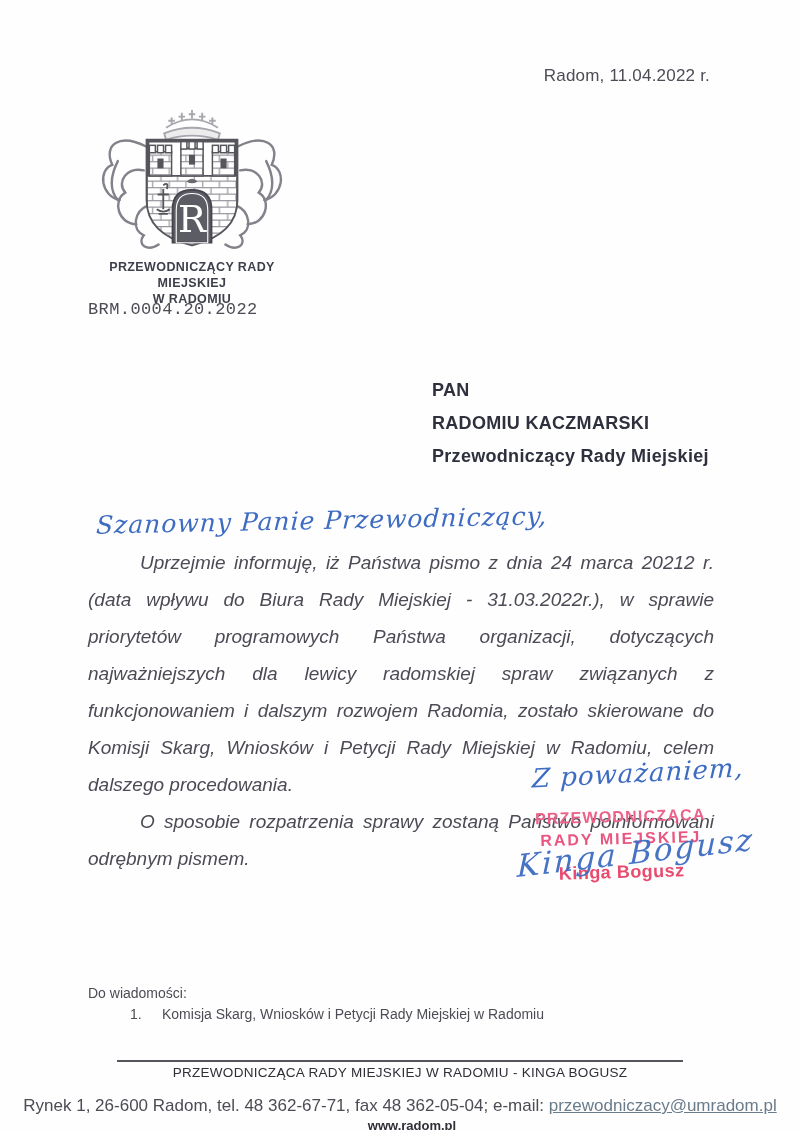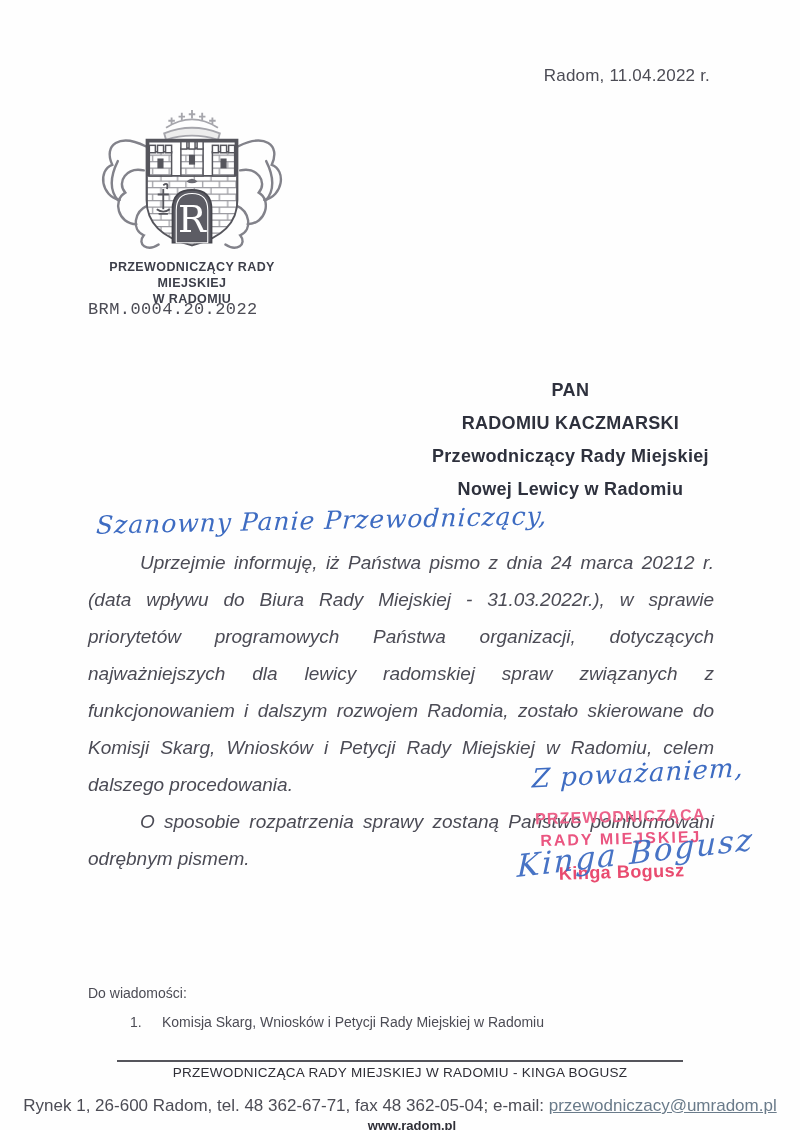--- a/index.html
+++ b/index.html
@@ -25,21 +25,20 @@
   }
   .reference {
     position:absolute; left:88px; top:300px;
     font-size:17px; color:#4c4c55; letter-spacing:0.4px;font-family:Liberation Mono, monospace;
   }
   
   .recipient {
     position:absolute; left:432px; top:374px;
     font-size:18px; font-weight:bold; color:#2e313d; line-height:33px;
     letter-spacing:0.3px;
-    text-align:center;
   }
   
   .handwritten {
     font-family:"DejaVu Serif", serif; font-style:italic; color:#3e6cc2;
   }
   .salutation {
     position:absolute; left:96px; top:506px;
     font-size:25px; transform:rotate(-1.2deg) skewX(-4deg);
     letter-spacing:1px; white-space:nowrap;
   }
@@ -62,21 +61,21 @@
   .stamp-title { font-size:16px; color:#ec6189; letter-spacing:1.2px; line-height:22px; font-weight:bold; }
   .stamp-title2 { font-size:16px; color:#ea5580; letter-spacing:2px; line-height:22px; font-weight:bold; }
   .stamp-name  { font-size:18px; color:#e94b6f; font-weight:bold; letter-spacing:0.5px; margin-top:12px; }
   .signature-script {
     position:absolute; left:0; top:30px; width:100%; text-align:center;
     font-size:31px; transform:rotate(-5deg) skewX(-8deg);
     letter-spacing:2px; white-space:nowrap; opacity:0.95;
   }
   
   .cc { position:absolute; left:88px; top:983px; font-size:14px; color:#4c4c55; line-height:21px; }
-  .cc-item { padding-left:42px;margin-top:8px; }
+  .cc-item { padding-left:42px; }
   .cc-num { display:inline-block; width:32px; }
   
   .footer { position:absolute; left:0; top:1060px; width:800px; text-align:center; }
   .footer-rule { margin:0 auto; width:566px; border-top:2px solid #55555c; }
   .footer-line1 { margin-top:3px; font-size:13.5px; font-weight:normal; color:#2f2f37; letter-spacing:0.3px; }
   .footer-line2 { margin-top:16px; font-size:17px; color:#4c4c55; }
   .footer-line2 a { color:#6a7b8a; text-decoration:underline; }
   .footer-line3 { margin-top:2px; font-size:13px; font-weight:bold; color:#2f2f37;padding-left:24px; }
 </style>
 </head>
@@ -168,21 +167,20 @@
       <div>W RADOMIU</div>
     </div>
   </div>
 
   <div class="reference">BRM.0004.20.2022</div>
 
   <div class="recipient">
     <div>PAN</div>
     <div>RADOMIU KACZMARSKI</div>
     <div>Przewodniczący Rady Miejskiej</div>
-    <div>Nowej Lewicy w Radomiu</div>
   </div>
 
   <div class="salutation handwritten">Szanowny Panie Przewodniczący,</div>
 
   <div class="body-text">
     <p>Uprzejmie informuję, iż Państwa pismo z dnia 24 marca 20212 r. (data wpływu do Biura Rady Miejskiej - 31.03.2022r.), w sprawie priorytetów programowych Państwa organizacji, dotyczących najważniejszych dla lewicy radomskiej spraw związanych z funkcjonowaniem i dalszym rozwojem Radomia, zostało skierowane do Komisji Skarg, Wniosków i Petycji Rady Miejskiej w Radomiu, celem dalszego procedowania.</p>
     <p>O sposobie rozpatrzenia sprawy zostaną Państwo poinformowani odrębnym pismem.</p>
   </div>
 
   <div class="closing-handwritten handwritten">Z poważaniem,</div>

